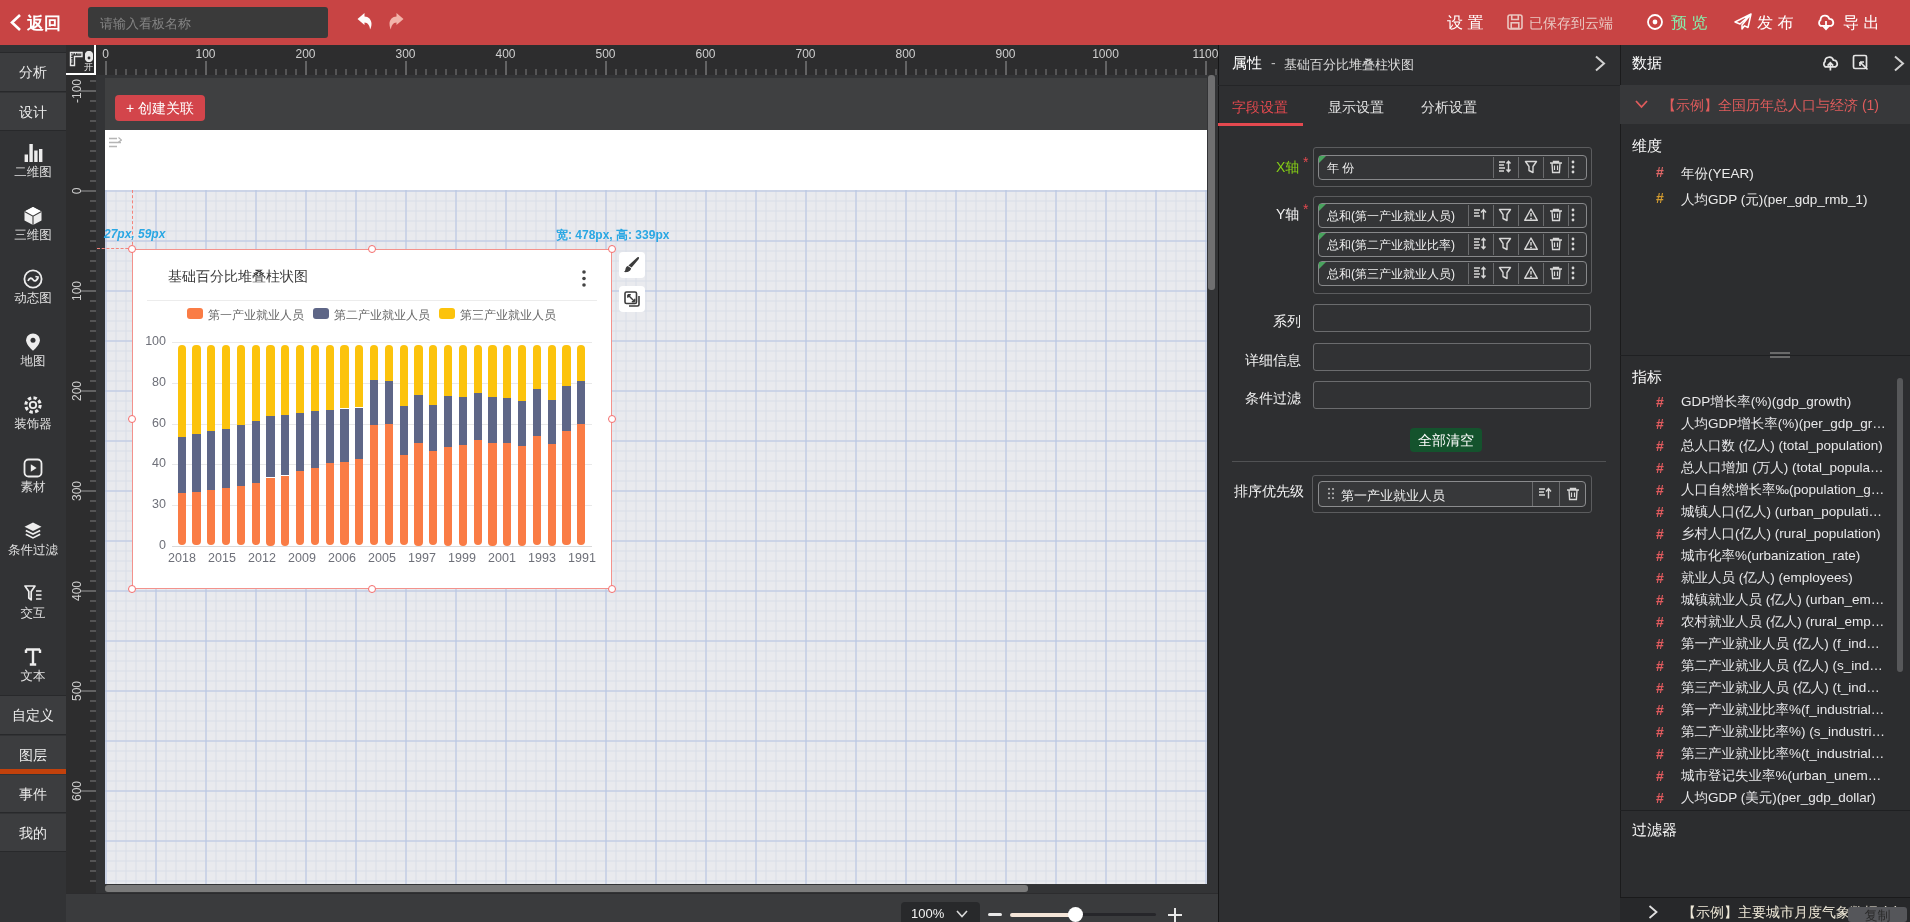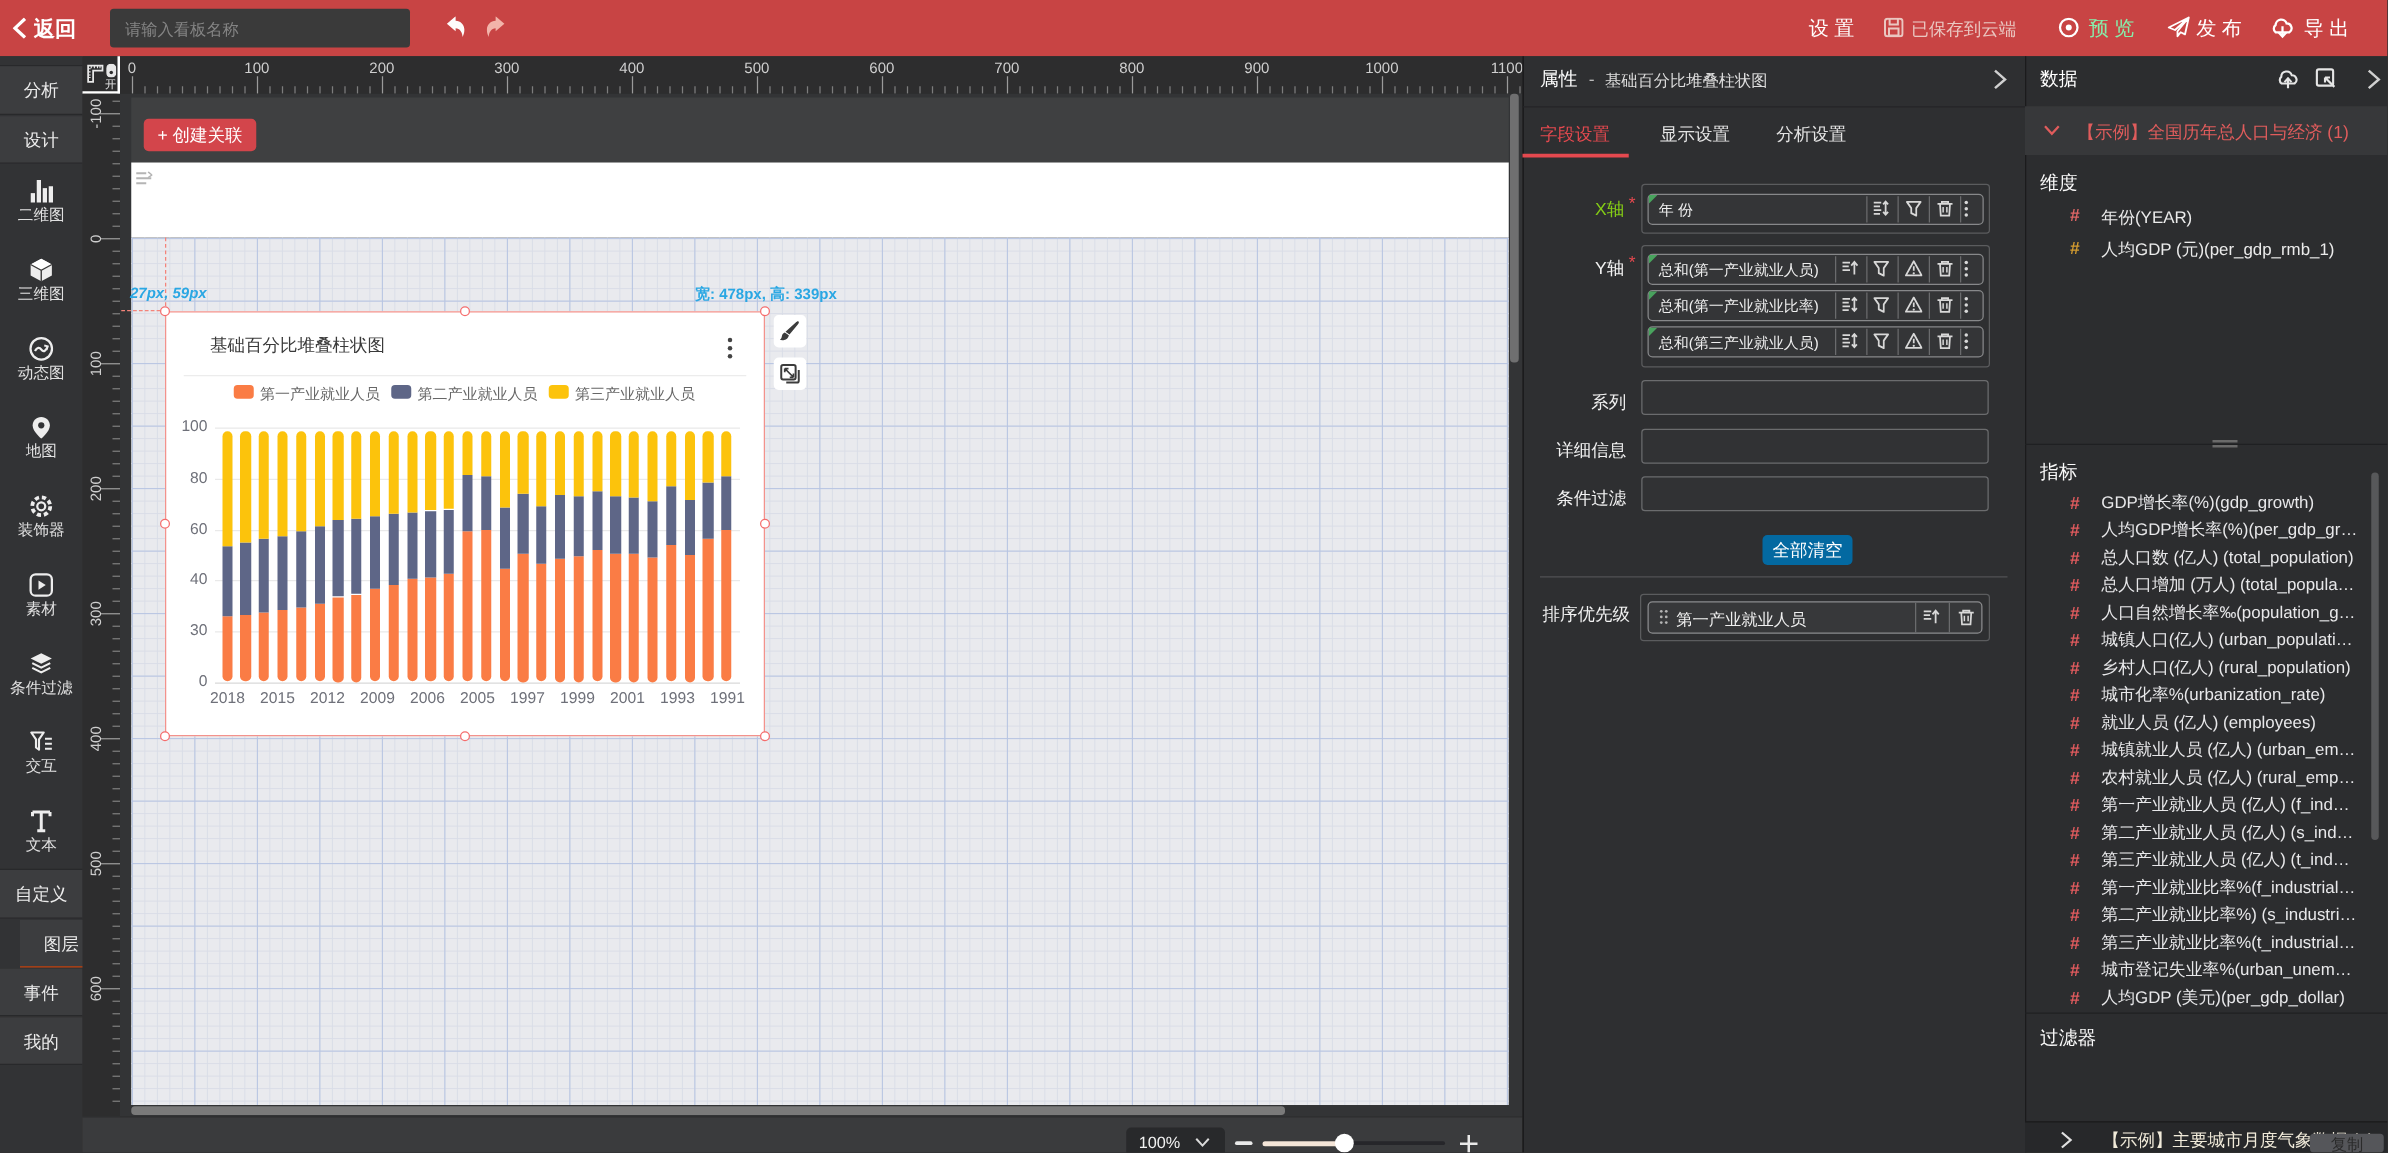--- a/index.html
+++ b/index.html
@@ -114,21 +114,21 @@
 <svg class="abs" style="left:23px;top:647px;" width="20" height="20" viewBox="0 0 20 20" fill="none">
     <path d="M3 2.5 H17 M3 2.5 V6 M17 2.5 V6 M10 2.5 V17.5 M6.8 17.5 H13.2" stroke="#ededed" stroke-width="2.4"></path>
   </svg>
 <div class="abs" style="left:0px;top:668px;width:66px;height:16px;">
     <div style="text-align:center;color:#e0e0e0;font-size:12.5px;">文本</div>
   </div>
 <div class="abs" style="left:0px;top:695px;width:66px;height:1px;background:#28292b;"></div>
 <div class="abs" style="left:0px;top:696px;width:66px;height:39px;background:#3c3d3f;border-bottom:1px solid #28292b;">
     <div style="text-align:center;line-height:39px;color:#ececec;font-size:14px;">自定义</div>
   </div>
-<div class="abs" style="left:0px;top:736px;width:66px;height:38px;background:#3c3d3f;border-bottom:1px solid #c2410c;margin-left:16px;">
+<div class="abs" style="left:0px;top:736px;width:66px;height:38px;background:#3c3d3f;border-bottom:5px solid #c2410c;">
     <div style="text-align:center;line-height:38px;color:#ececec;font-size:14px;">图层</div>
   </div>
 <div class="abs" style="left:0px;top:775px;width:66px;height:38px;background:#3c3d3f;border-bottom:1px solid #28292b;">
     <div style="text-align:center;line-height:38px;color:#ececec;font-size:14px;">事件</div>
   </div>
 <div class="abs" style="left:0px;top:814px;width:66px;height:38px;background:#3c3d3f;border-bottom:1px solid #28292b;">
     <div style="text-align:center;line-height:38px;color:#ececec;font-size:14px;">我的</div>
   </div>
 <div class="abs" style="left:66px;top:45px;width:30px;height:30px;background:#2d2d2e;border-right:2px solid #fff;border-bottom:2px solid #fff;"></div>
 <svg class="abs" style="left:69px;top:51px;" width="15" height="16" viewBox="0 0 15 16" fill="none">
@@ -636,21 +636,21 @@
 <div class="abs" style="left:1568.0px;top:205px;width:1px;height:21px;background:#6a6b6d;"></div>
 <svg class="abs" style="left:1570.5px;top:208px;" width="14" height="14" viewBox="0 0 14 14" fill="none">
     <circle cx="2" cy="2" r="1.4" fill="#d8d8d8"></circle>
     <circle cx="2" cy="7" r="1.4" fill="#d8d8d8"></circle>
     <circle cx="2" cy="12" r="1.4" fill="#d8d8d8"></circle>
   </svg>
 <div class="abs" style="left:1318px;top:232px;width:269px;height:25px;background:#343537;border:1px solid #87888a;border-radius:4px;"></div>
 <svg class="abs" style="left:1319px;top:233px;" width="7" height="7" viewBox="0 0 7 7" fill="none">
     <path d="M0 0 H7 L0 7 Z" fill="#49a35e"></path>
   </svg>
-<div class="abs" style="left:1327px;top:237px;color:#f0f0f0;font-size:12px;">总和(第一产业就业比率)</div>
+<div class="abs" style="left:1327px;top:237px;color:#f0f0f0;font-size:12px;">总和(第二产业就业比率)</div>
 <div class="abs" style="left:1467.5px;top:234px;width:1px;height:21px;background:#6a6b6d;"></div>
 <svg class="abs" style="left:1473.0px;top:237px;" width="14" height="14" viewBox="0 0 14 14" fill="none">
     <path d="M1 2 H7 M1 5 H6 M1 8 H7 M1 11 H6" stroke="#d8d8d8" stroke-width="1.4"></path>
     <path d="M10.5 1.5 V11.5 M8.5 3.5 L10.5 1.2 L12.5 3.5 M8.5 9.5 L10.5 11.8 L12.5 9.5" stroke="#d8d8d8" stroke-width="1.4"></path>
   </svg>
 <div class="abs" style="left:1492.5px;top:234px;width:1px;height:21px;background:#6a6b6d;"></div>
 <svg class="abs" style="left:1498.25px;top:237px;" width="14" height="14" viewBox="0 0 14 14" fill="none">
     <path d="M1.5 1.5 H12.5 L9 6.5 V12.5 L5 10.5 V6.5 Z" stroke="#d8d8d8" stroke-width="1.4" stroke-linejoin="round"></path>
   </svg>
 <div class="abs" style="left:1518.0px;top:234px;width:1px;height:21px;background:#6a6b6d;"></div>
@@ -700,21 +700,21 @@
     <circle cx="2" cy="2" r="1.4" fill="#d8d8d8"></circle>
     <circle cx="2" cy="7" r="1.4" fill="#d8d8d8"></circle>
     <circle cx="2" cy="12" r="1.4" fill="#d8d8d8"></circle>
   </svg>
 <div class="abs" style="left:1273px;top:313px;color:#f2f2f2;font-size:14px;">系列</div>
 <div class="abs" style="left:1313px;top:304px;width:278px;height:28px;background:#313234;border:1px solid #6b6c6e;border-radius:3px;"></div>
 <div class="abs" style="left:1245px;top:352px;color:#f2f2f2;font-size:14px;">详细信息</div>
 <div class="abs" style="left:1313px;top:343px;width:278px;height:28px;background:#313234;border:1px solid #6b6c6e;border-radius:3px;"></div>
 <div class="abs" style="left:1245px;top:390px;color:#f2f2f2;font-size:14px;">条件过滤</div>
 <div class="abs" style="left:1313px;top:381px;width:278px;height:28px;background:#313234;border:1px solid #6b6c6e;border-radius:3px;"></div>
-<div class="abs" style="left:1410px;top:428px;width:72px;height:24px;background:#0369a1;border-radius:4px;">
+<div class="abs" style="left:1410px;top:428px;width:72px;height:24px;background:#14532d;border-radius:4px;">
     <div style="text-align:center;line-height:24px;color:#fff;font-size:14px;">全部清空</div>
   </div>
 <div class="abs" style="left:1232px;top:461px;width:374px;height:1px;background:#515254;"></div>
 <div class="abs" style="left:1234px;top:483px;color:#f2f2f2;font-size:14px;">排序优先级</div>
 <div class="abs" style="left:1312px;top:475px;width:280px;height:38px;border:1px solid #5b5c5e;border-radius:3px;"></div>
 <div class="abs" style="left:1318px;top:481px;width:268px;height:26px;background:#37383a;border:1px solid #8b8c8e;border-radius:4px;"></div>
 <svg class="abs" style="left:1327px;top:487px;" width="8" height="13" viewBox="0 0 8 13" fill="none">
     <circle cx="2" cy="2" r="1.1" fill="#b5b5b5"></circle>
     <circle cx="2" cy="6.5" r="1.1" fill="#b5b5b5"></circle>
     <circle cx="2" cy="11" r="1.1" fill="#b5b5b5"></circle>

